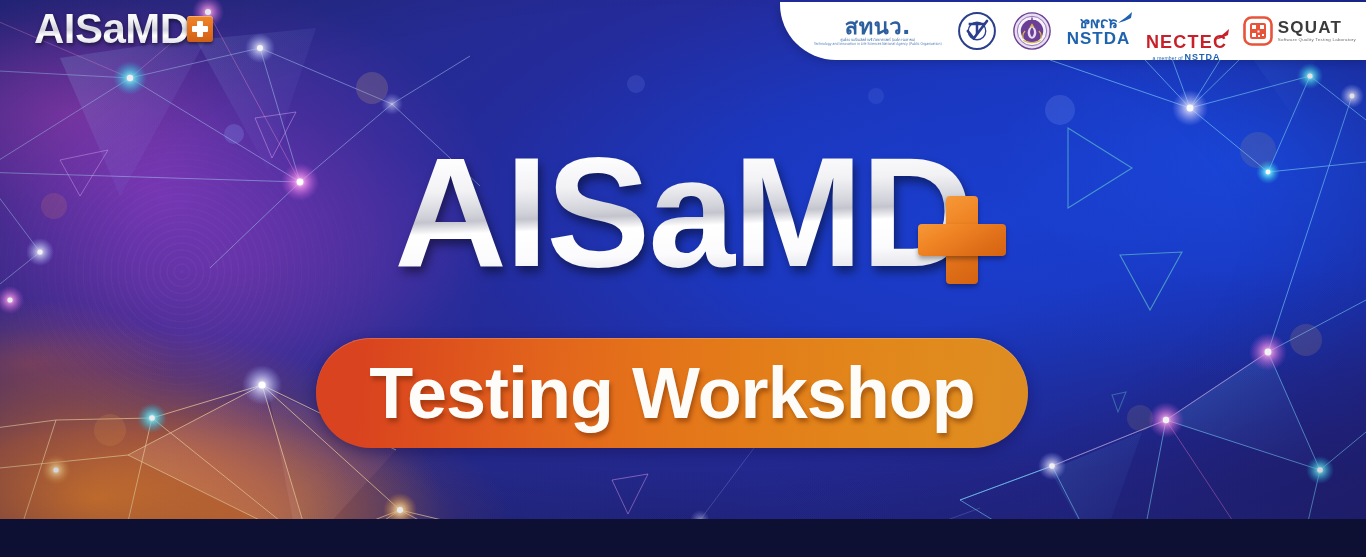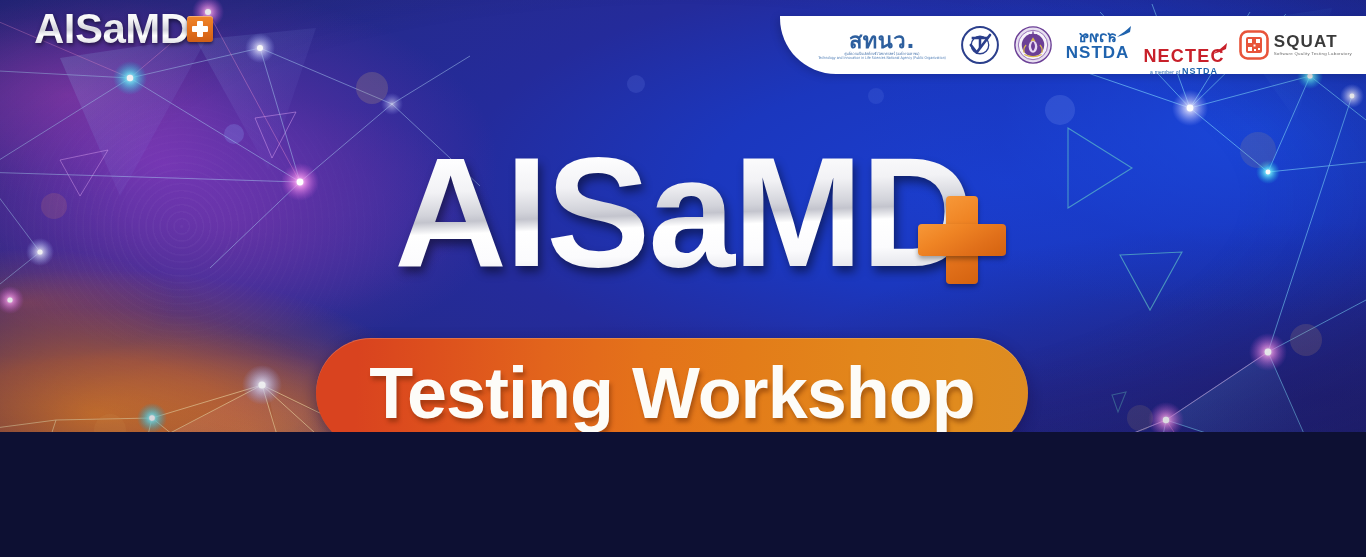--- a/index.html
+++ b/index.html
@@ -5,21 +5,21 @@
   * { margin:0; padding:0; box-sizing:border-box; }
   html, body {
     width:1366px; height:557px;
     overflow:hidden;
     background:#0d1033;
     font-family:"Liberation Sans", sans-serif;
   }
 
   #banner {
     position:relative;
-    width:1366px; height:432px;
+    width:1366px; height:519px;
     overflow:hidden;
     background:#2b2a8f;
   }
 
   
   .bg-layer { position:absolute; inset:0; pointer-events:none; }
 
   
   .bg-base {
     background:
@@ -91,25 +91,25 @@
     box-shadow:0 2px 3px rgba(0,0,0,.45), inset 0 1px 0 rgba(255,255,255,.35);
   }
   .bm-plus::before, .bm-plus::after {
     content:""; position:absolute; background:#fff; border-radius:1px;
   }
   .bm-plus::before { left:50%; top:5px; width:6px; height:16px; transform:translateX(-50%); }
   .bm-plus::after  { top:50%; left:5px; height:6px; width:16px; transform:translateY(-50%); }
 
   
   #partner-bar {
-    position:absolute; right:0; top:16px;
+    position:absolute; right:0; top:2px;
     width:586px; height:58px;
     background:#ffffff;
     border-bottom-left-radius:56px;
-    display:flex; align-items:center; justify-content:center;
+    display:flex; align-items:center; justify-content:space-between;
     gap:14px; padding:4px 10px 4px 34px;
     z-index:10;
     box-shadow:-2px 2px 8px rgba(0,0,0,.18);
   }
   .logo-slot { display:flex; align-items:center; justify-content:center; height:46px; flex:none; }
 
   
   .tcels { display:flex; flex-direction:column; align-items:center; line-height:1; }
   .tcels-th {
     font-size:22px; font-weight:bold; color:#2d5f9e; letter-spacing:.5px;

